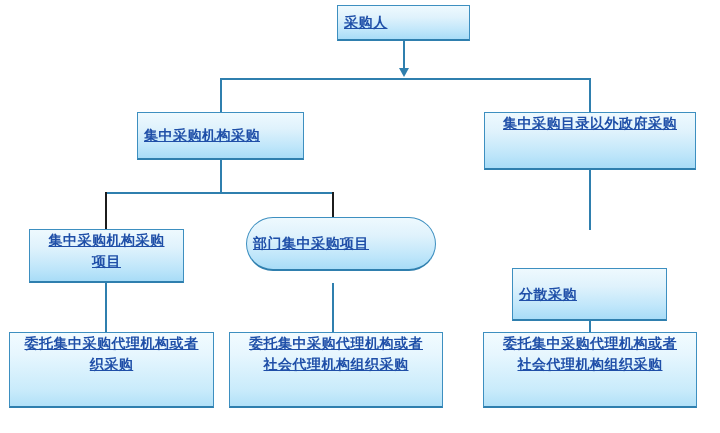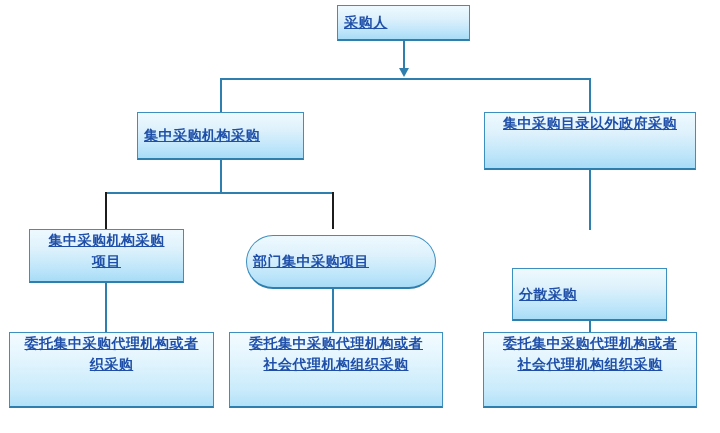--- a/index.html
+++ b/index.html
@@ -92,21 +92,21 @@
 
   <div class="node" style="left:484px; top:112px; width:212px; height:58px; flex-direction:column;">
     <span>集中采购目录以外政府采购</span>
   </div>
 
   <div class="node" style="left:29px; top:229px; width:155px; height:54px; flex-direction:column;">
     <span>集中采购机构采购</span>
     <span>项目</span>
   </div>
 
-  <div class="node" style="left:246px; top:235px; width:190px; height:54px;border-radius:27px;">
+  <div class="node" style="left:246px; top:217px; width:190px; height:54px;border-radius:27px;">
     <span>部门集中采购项目</span>
   </div>
 
   <div class="node" style="left:512px; top:230px; width:155px; height:53px;margin-top:38px;">
     <span>分散采购</span>
   </div>
 
   <div class="node light" style="left:9px; top:332px; width:205px; height:76px; flex-direction:column;">
     <span>委托集中采购代理机构或者</span>
     <span>织采购</span>

